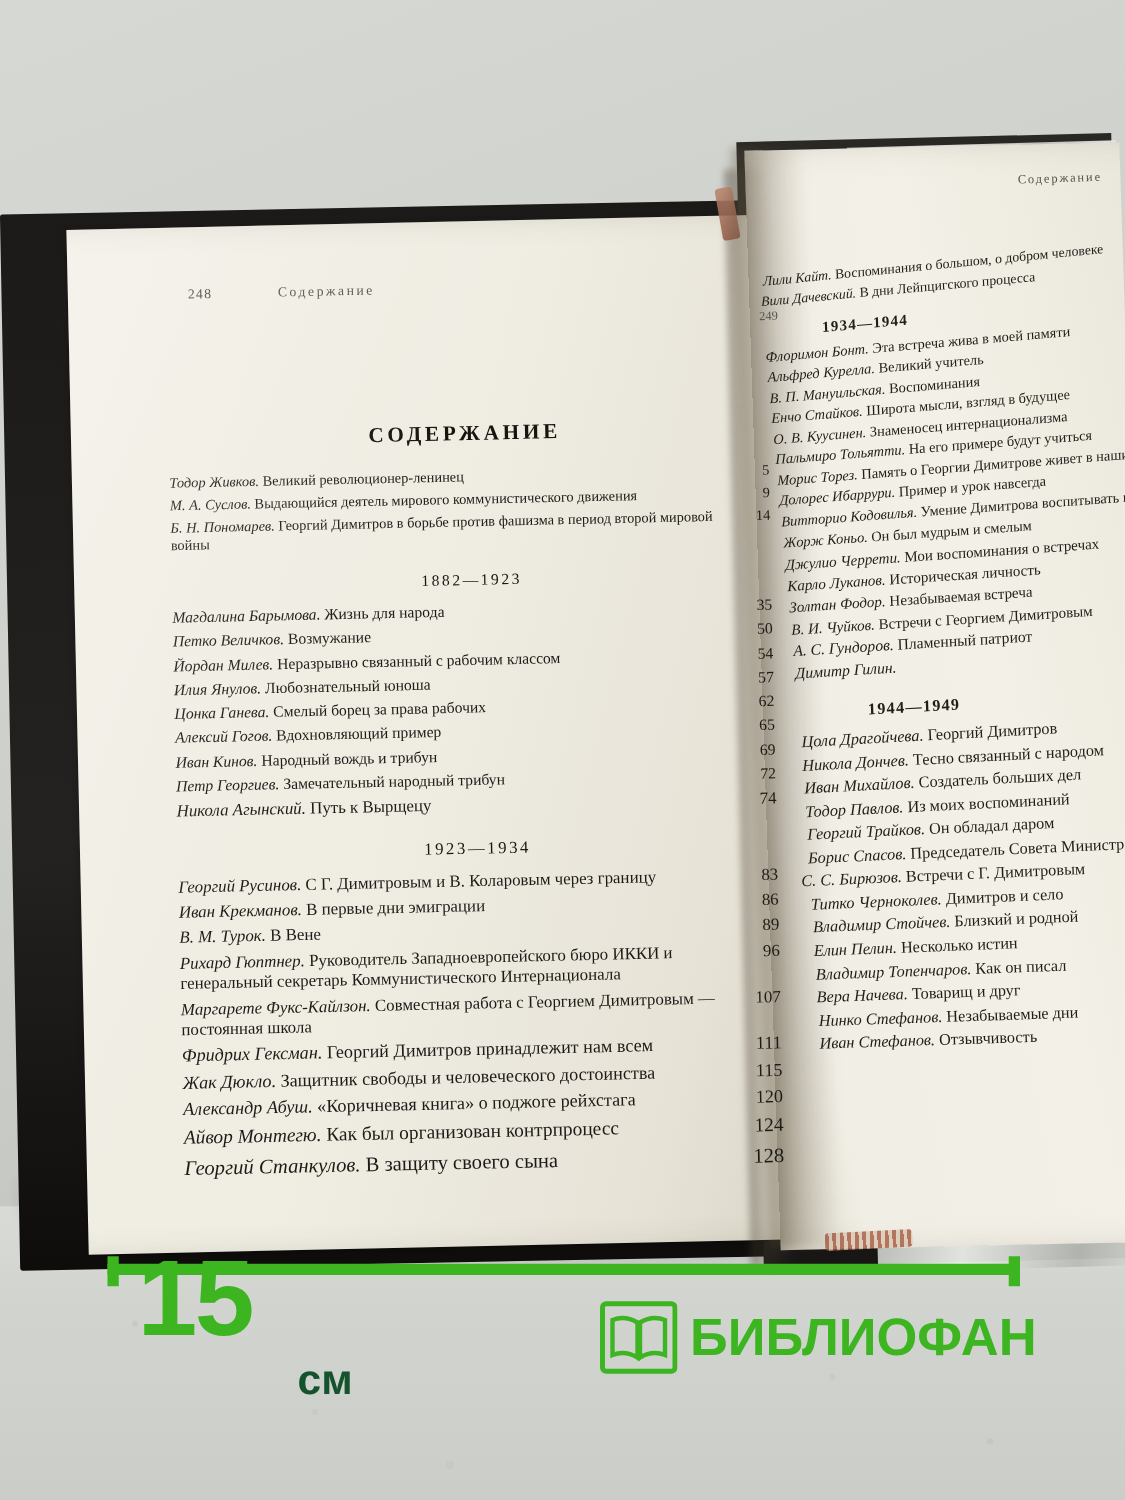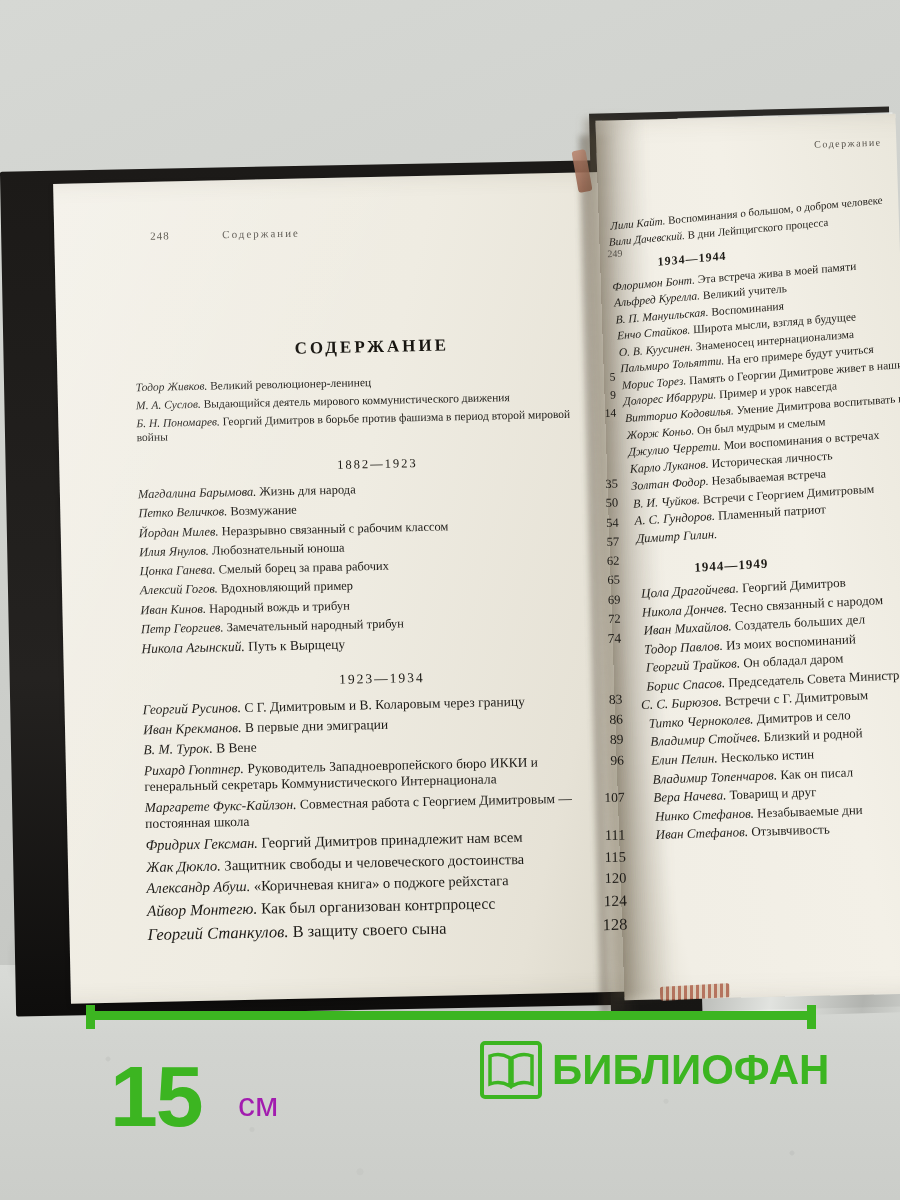--- a/index.html
+++ b/index.html
@@ -154,26 +154,26 @@
     background:linear-gradient(115deg, rgba(255,255,255,.22) 0%, rgba(255,255,255,0) 38%);
     pointer-events:none;
   }
 
   
   .scalebar{position:absolute;left:78px;top:1005px;width:740px;height:24px;}
   .scalebar .bar{position:absolute;left:8px;top:6px;width:730px;height:9px;background:#3cb521;}
   .scalebar .cap-l{position:absolute;left:8px;top:0px;width:9px;height:24px;background:#3cb521;}
   .scalebar .cap-r{position:absolute;left:729px;top:0px;width:9px;height:24px;background:#3cb521;}
   .scale-num{
-    position:absolute;left:110px;top:1047px;font-family:"Liberation Sans",sans-serif;
+    position:absolute;left:110px;top:990px;font-family:"Liberation Sans",sans-serif;
     font-size:86px;font-weight:700;color:#3cb521;letter-spacing:-2px;
   }
   .scale-unit{
     position:absolute;left:238px;top:1085px;font-family:"Liberation Sans",sans-serif;
-    font-size:34px;font-weight:400;color:#a21caf;
+    font-size:34px;font-weight:700;color:#14532d;
   }
   .brand{
     position:absolute;left:480px;top:1040px;display:flex;align-items:center;gap:10px;justify-content:center;
   }
   .brand .logo{
     width:62px;height:60px;position:relative;
   }
   .brand .logo svg{display:block;}
   .brand .name{
     font-family:"Liberation Sans",sans-serif;font-size:42px;font-weight:700;color:#3cb521;letter-spacing:0px;

